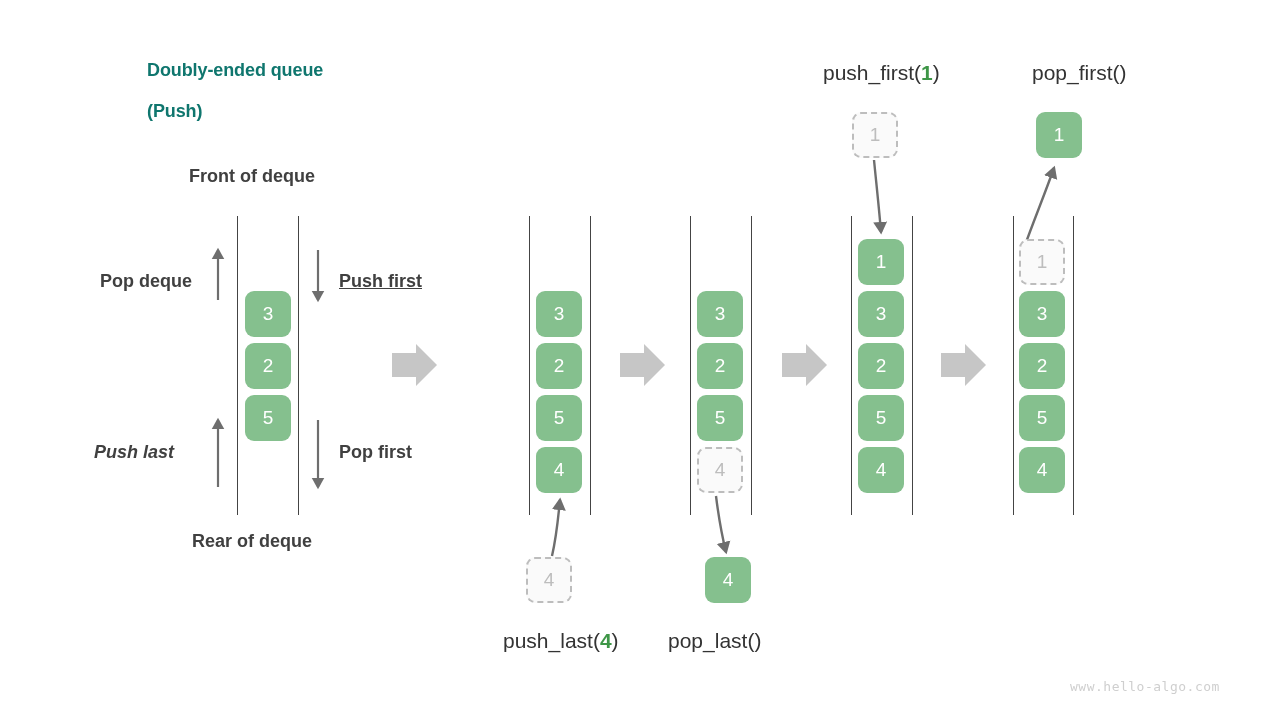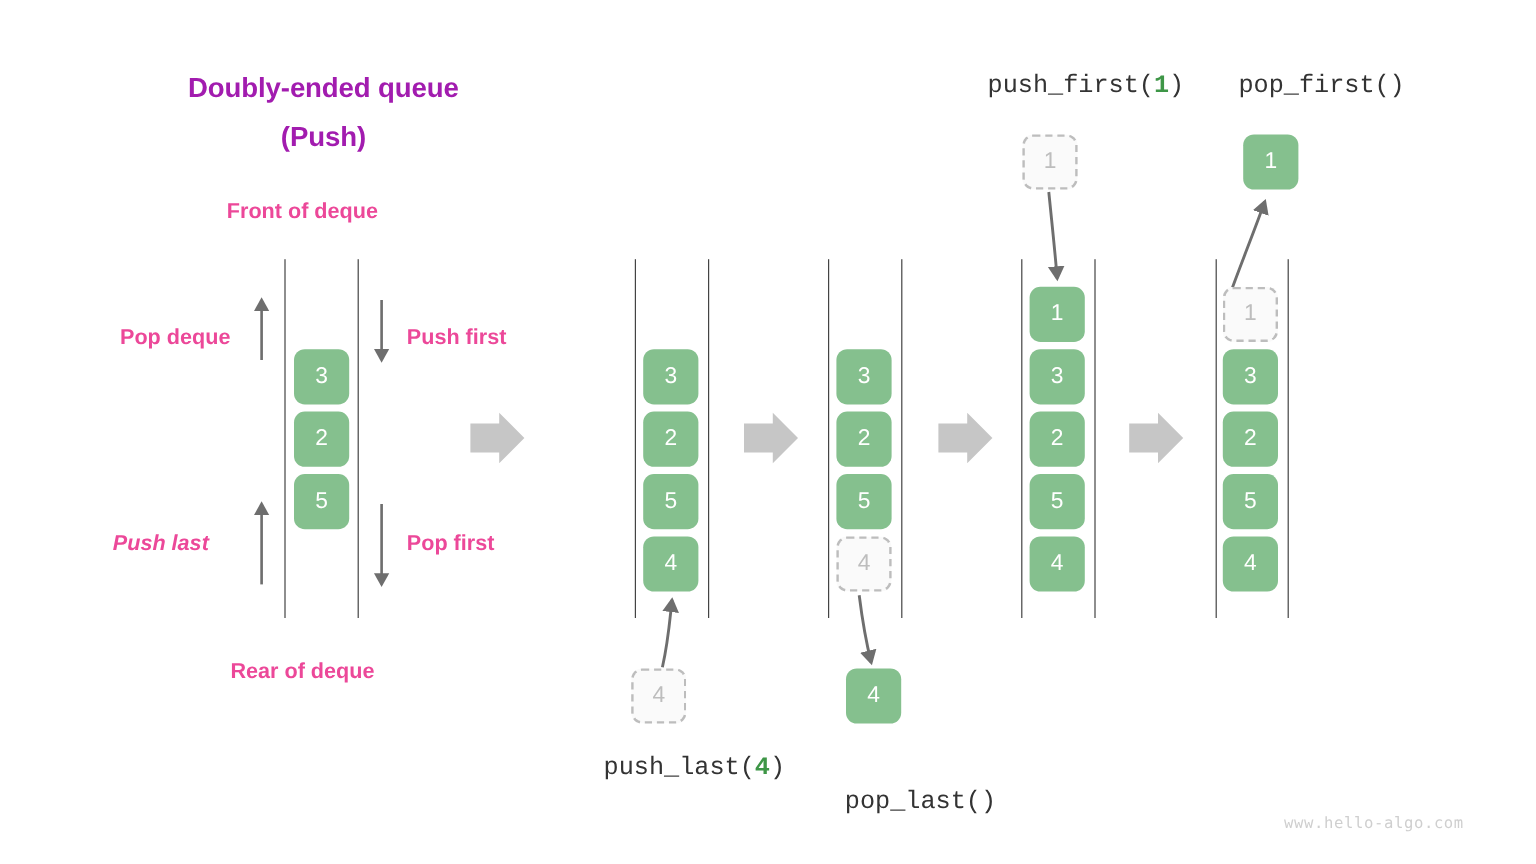--- a/index.html
+++ b/index.html
@@ -18,38 +18,37 @@
   .canvas {
     position: absolute;
     left: 0; top: 0;
     width: 1280px;
     height: 720px;
   }
 
   
   .title {
     position: absolute;
-    text-align: center;
-    color: #a21caf;
-    font-weight: bold;
-    font-size: 23px;
-    letter-spacing: -0.1px;
-    white-space: nowrap;
-  }
-  .lbl {
-    position: absolute;
-    color: #ec4899;
+    color: #0f766e;
     font-weight: bold;
     font-size: 18px;
+    letter-spacing: -0.1px;
+    white-space: nowrap;
+  }
+  .lbl {
+    position: absolute;
+    color: #404040;
+    font-weight: bold;
+    font-size: 18px;
     white-space: nowrap;
   }
   .code {
     position: absolute;
     color: #333333;
-    font-family: Liberation Mono, monospace;
+    font-family: Liberation Sans, sans-serif;
     font-size: 21px;
     white-space: nowrap;
   }
   .code .arg { color: #3E9647; font-weight: bold; }
   .watermark {
     position: absolute;
     color: #cfcfcf;
     font-family: "DejaVu Sans Mono", "Liberation Mono", monospace;
     font-size: 13px;
     white-space: nowrap;
@@ -132,36 +131,36 @@
       <path d="M620,353 L644,353 L644,344 L665,365 L644,386 L644,377 L620,377 Z"></path>
       <path d="M782,353 L806,353 L806,344 L827,365 L806,386 L806,377 L782,377 Z"></path>
       <path d="M941,353 L965,353 L965,344 L986,365 L965,386 L965,377 L941,377 Z"></path>
     </g>
   </svg>
 
   <div class="title" style="left:147px; top:60px; width:245px;">Doubly-ended queue</div>
   <div class="title" style="left:147px; top:101px; width:245px;">(Push)</div>
 
   <div class="lbl" style="left:189px; top:166px;">Front of deque</div>
-  <div class="lbl" style="left:192px; top:549px;">Rear of deque</div>
+  <div class="lbl" style="left:192px; top:531px;">Rear of deque</div>
 
   <div class="lbl" style="left:100px; top:271px;">Pop deque</div>
-  <div class="lbl" style="left:339px; top:271px;">Push first</div>
+  <div class="lbl" style="left:339px; top:271px;text-decoration:underline;">Push first</div>
   <div class="lbl" style="left:94px; top:442px;font-style:italic;">Push last</div>
   <div class="lbl" style="left:339px; top:442px;">Pop first</div>
 
   <div class="code" style="left:823px; top:61px;">
     <span>push_first(</span><span class="arg">1</span><span>)</span>
   </div>
   <div class="code" style="left:1032px; top:61px;">pop_first()</div>
 
   <div class="code" style="left:503px; top:629px;">
     <span>push_last(</span><span class="arg">4</span><span>)</span>
   </div>
-  <div class="code" style="left:704px; top:629px;margin-top:28px;">pop_last()</div>
+  <div class="code" style="left:668px; top:629px;">pop_last()</div>
 
   <div>
     <div class="rail" style="left:237px; top:216px; height:299px;"></div>
     <div class="rail" style="left:298px; top:216px; height:299px;"></div>
     <div class="box solid" style="left:245px; top:291px;">3</div>
     <div class="box solid" style="left:245px; top:343px;">2</div>
     <div class="box solid" style="left:245px; top:395px;">5</div>
   </div>
 
   <div>

